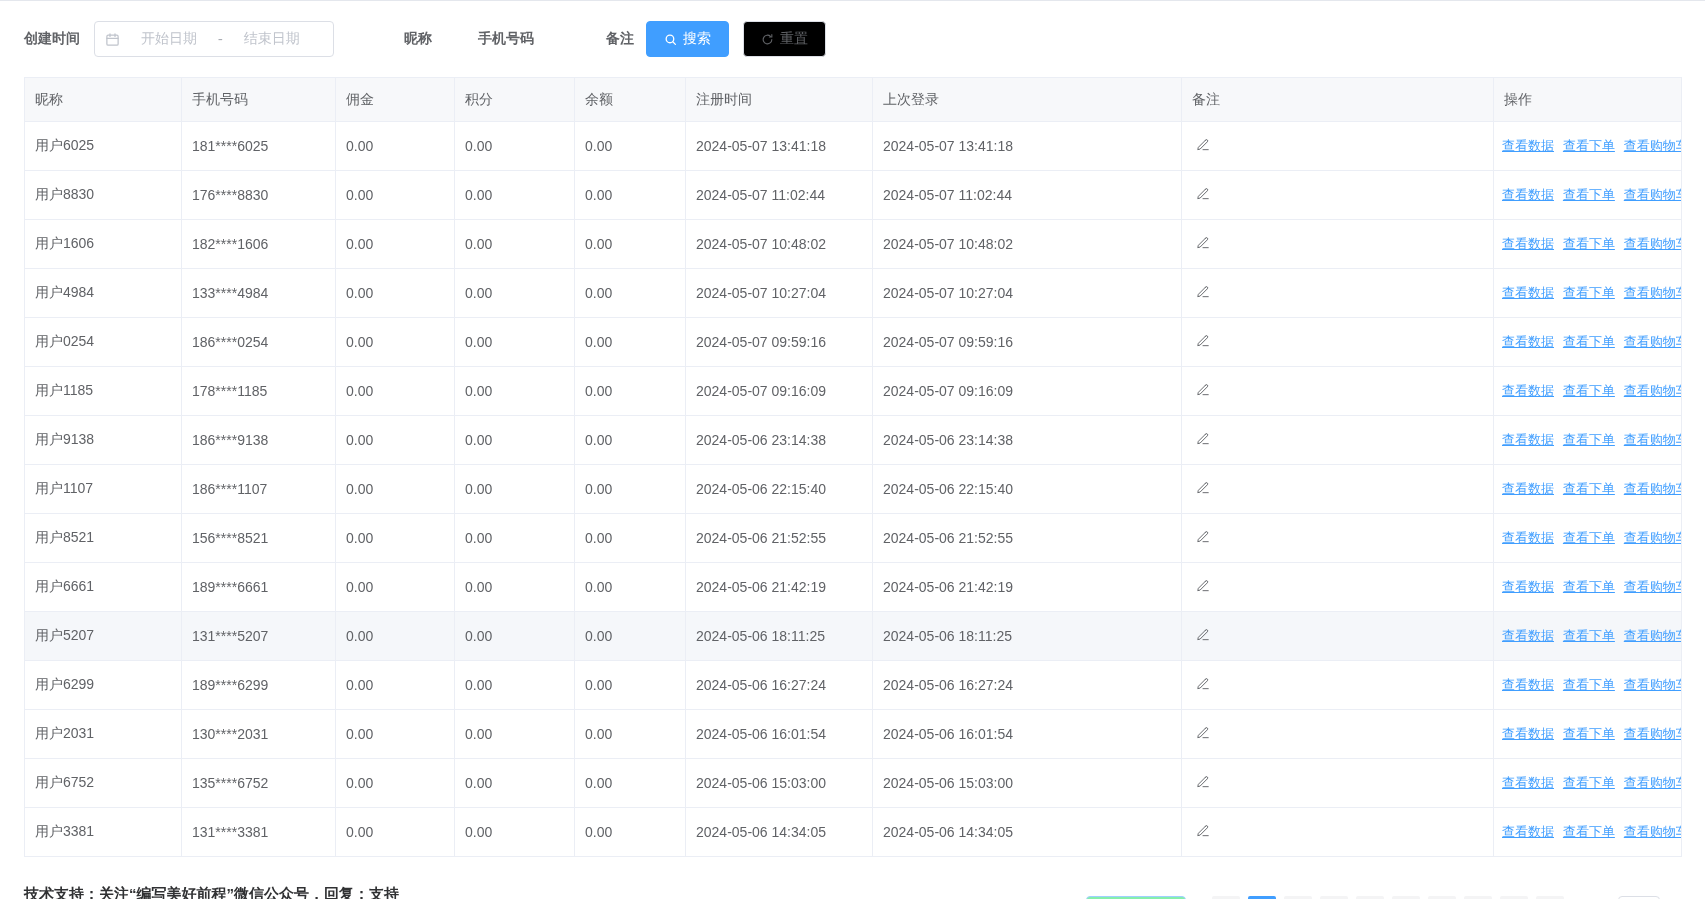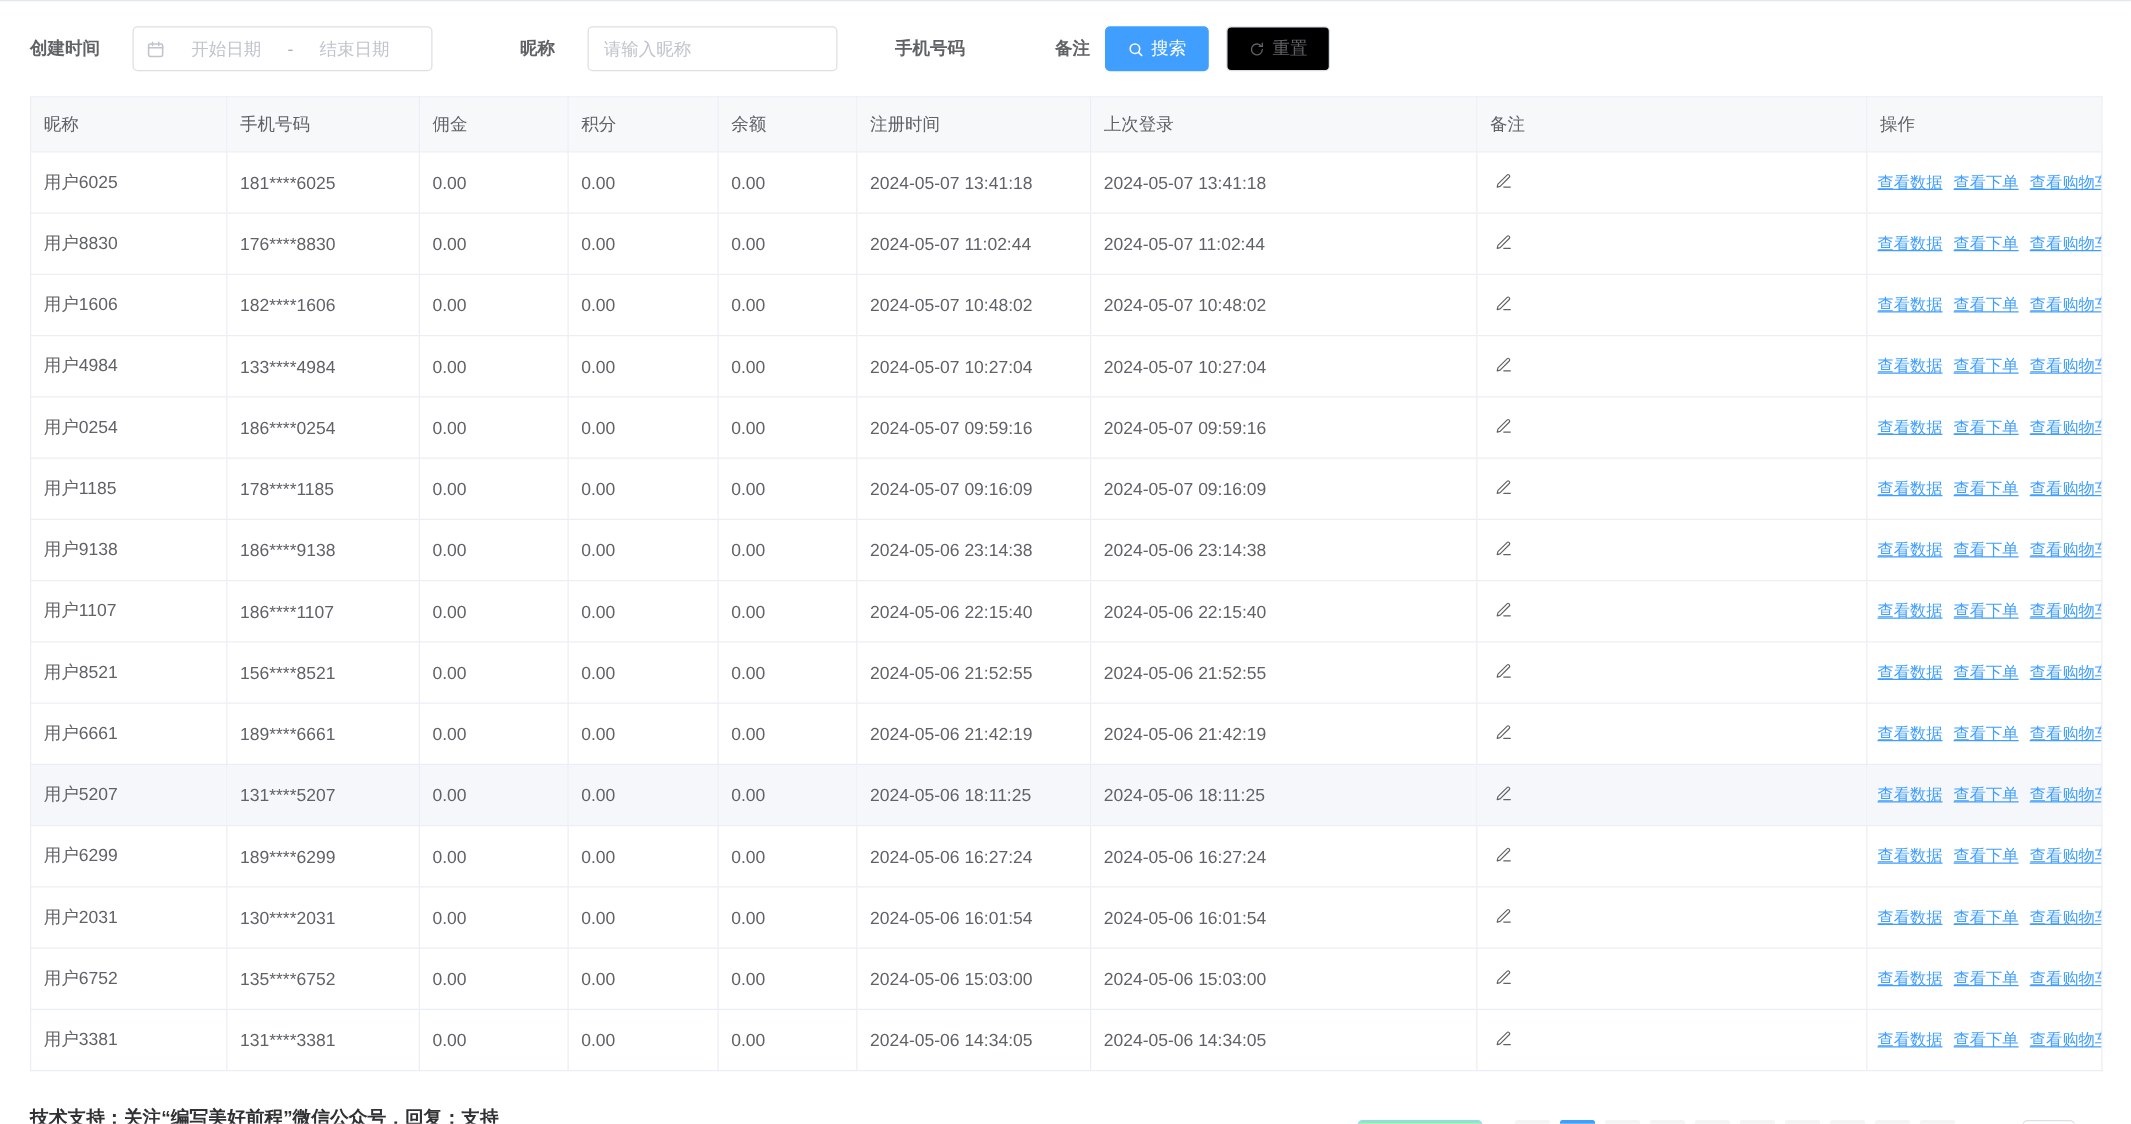--- a/index.html
+++ b/index.html
@@ -7,21 +7,21 @@
   body {
     font-family: "Liberation Sans", "DejaVu Sans", sans-serif;
     font-size: 14px;
     color: #606266;
     background: #fff;
   }
   .page { width: 100%; height: 100%; border-top: 1px solid #e4e7ed; display: flex; flex-direction: column; }
 
   
   .filter-bar { display: flex; align-items: center; padding: 20px 24px; flex: 0 0 auto; }
-  .fg { display: flex; align-items: center; gap: 26px; white-space: nowrap; }
+  .fg { display: flex; align-items: center; gap: 14px; white-space: nowrap; font-family: Liberation Serif, serif; }
   .filter-label { font-weight: 700; color: #606266; }
   .mr70 { margin-right: 70px; } .mr46 { margin-right: 46px; } .mr72 { margin-right: 72px; } .mr12 { margin-right: 12px; } .mr14 { margin-right: 14px; }
 
   .date-range {
     display: flex; align-items: center; gap: 4px;
     width: 240px; height: 36px; padding: 0 10px;
     border: 1px solid #dcdfe6; border-radius: 4px; background: #fff; cursor: pointer;
   }
   .date-range .cal { color: #c0c4cc; display: inline-flex; flex: 0 0 auto; }
   .range-input { border: none; outline: none; width: 90px; text-align: center; font-size: 14px; color: #606266; font-family: inherit; background: transparent; }
@@ -120,21 +120,20 @@
             </svg>
         </span>
         <input class="range-input" placeholder="开始日期" style="">
         <span class="range-sep">-</span>
         <input class="range-input" placeholder="结束日期" style="">
       </div>
     </div>
 
     <div class="fg mr46">
       <span class="filter-label">昵称</span>
-      <input class="text-input" placeholder="请输入昵称" style="">
     </div>
 
     <div class="fg mr72">
       <span class="filter-label">手机号码</span>
     </div>
 
     <div class="fg mr12">
       <span class="filter-label">备注</span>
     </div>
 

